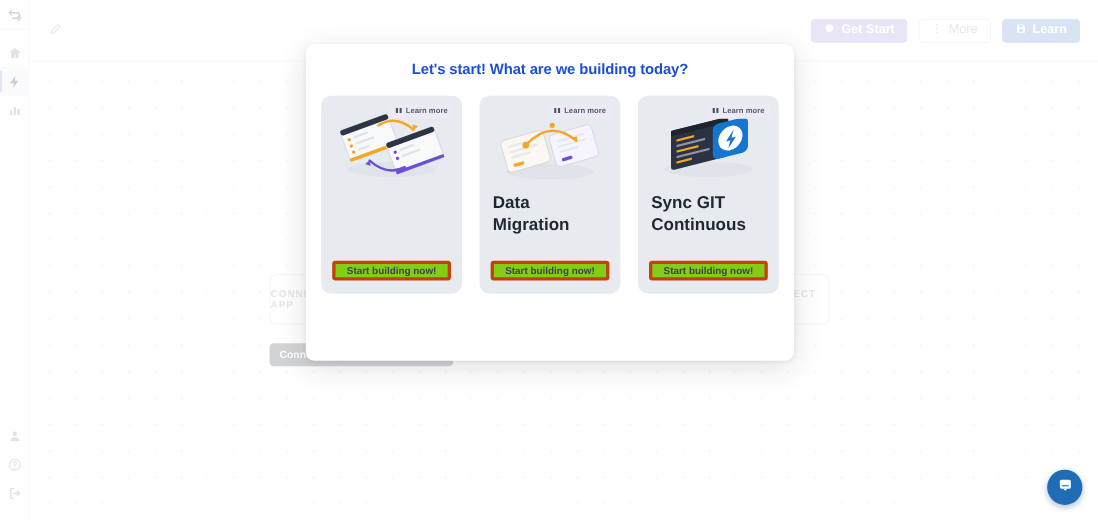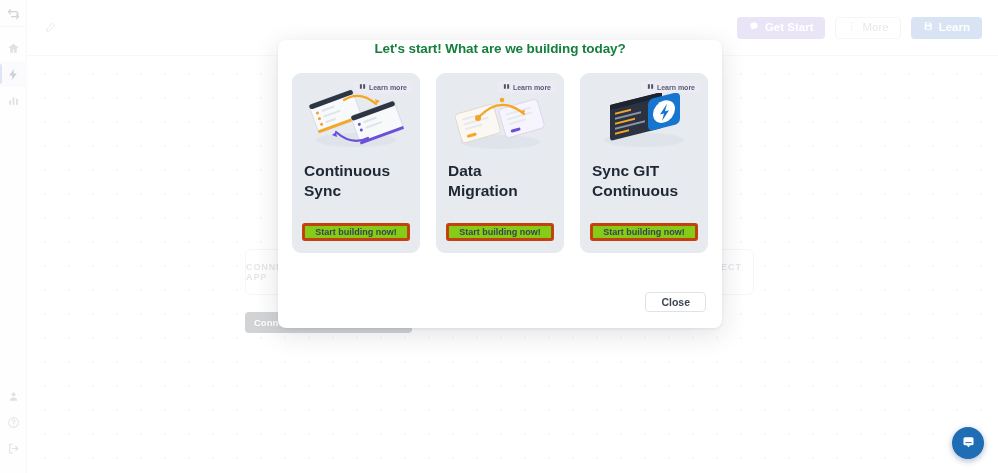--- a/index.html
+++ b/index.html
@@ -86,22 +86,22 @@
 
   
   .scrim { position: absolute; inset: 0; background: rgba(255,255,255,.55); z-index: 8; }
   .modal {
     position: absolute; left: 278px; top: 40px; width: 444px; height: 288px;
     background: #ffffff; border-radius: 8px;
     box-shadow: 0 6px 26px rgba(23,32,56,.13), 0 1px 3px rgba(23,32,56,.07);
     z-index: 9; display: flex; flex-direction: column;
   }
   .modal-title {
-    text-align: center; font-size: 13.5px; font-weight: 700; color: #15803d;
-    margin-top: 1px; letter-spacing: -.1px;
+    text-align: center; font-size: 13.5px; font-weight: 700; color: #1d4ed8;
+    margin-top: 15px; letter-spacing: -.1px;
   }
   .cards {
     display: flex; gap: 16px; justify-content: center; margin-top: 17px;
   }
   .card {
     width: 128px; height: 180px; background: #e7ebef; border-radius: 9px;
     position: relative; display: flex; flex-direction: column; cursor: pointer;
   }
   .learn {
     position: absolute; right: 8px; top: 8px;
@@ -285,21 +285,20 @@
               <rect x="56" y="41" width="3" height="3" rx="1.5" fill="#6b4fd8"></rect>
               <rect x="62" y="41" width="18" height="2" rx="1" fill="#dfe3ea"></rect>
               <rect x="52" y="53" width="46" height="3" fill="#6b4fd8"></rect>
             </g>
             <path d="M42 18 Q58 8 74 22" fill="none" stroke="#f5a623" stroke-width="2.2" stroke-linecap="round"></path>
             <path d="M74 22 l-1 -5 l5 2 z" fill="#f5a623"></path>
             <path d="M66 56 Q50 64 34 50" fill="none" stroke="#6b4fd8" stroke-width="2.2" stroke-linecap="round"></path>
             <path d="M34 50 l1 5 l-5 -2 z" fill="#6b4fd8"></path>
           </svg>
         </div>
-        <div class="card-title">Continuous Sync</div>
         <div class="cta">Start building now!</div>
       </div>
 
       <div class="card">
         <div class="learn">
           <span>
             <svg width="7" height="7" viewBox="0 0 24 24" fill="#4c5260">
                 <path d="M3 4h7v16H3zM14 4h7v16h-7z"></path>
                 <rect x="10" y="4" width="4" height="16" fill="#eceaf4"></rect>
               </svg>
@@ -361,23 +360,20 @@
               <path d="M77 41 l-7 9 h4 l-2 7 l7 -9 h-4 z" fill="#1575cf"></path>
             </g>
           </svg>
         </div>
         <div class="card-title">Sync GIT Continuous</div>
         <div class="cta">Start building now!</div>
       </div>
 
     </div>
 
-    <div class="modal-foot">
-      <div class="btn-close">Close</div>
-    </div>
   </div>
 
   <div class="chat">
     <span>
       <svg width="15" height="15" viewBox="0 0 24 24" fill="#ffffff">
         <rect x="4" y="5" width="16" height="13" rx="2.5"></rect>
         <rect x="7" y="13" width="10" height="1.6" fill="#1f6eb5"></rect>
         <path d="M9 18h6l-3 3z"></path>
       </svg>
     </span>

